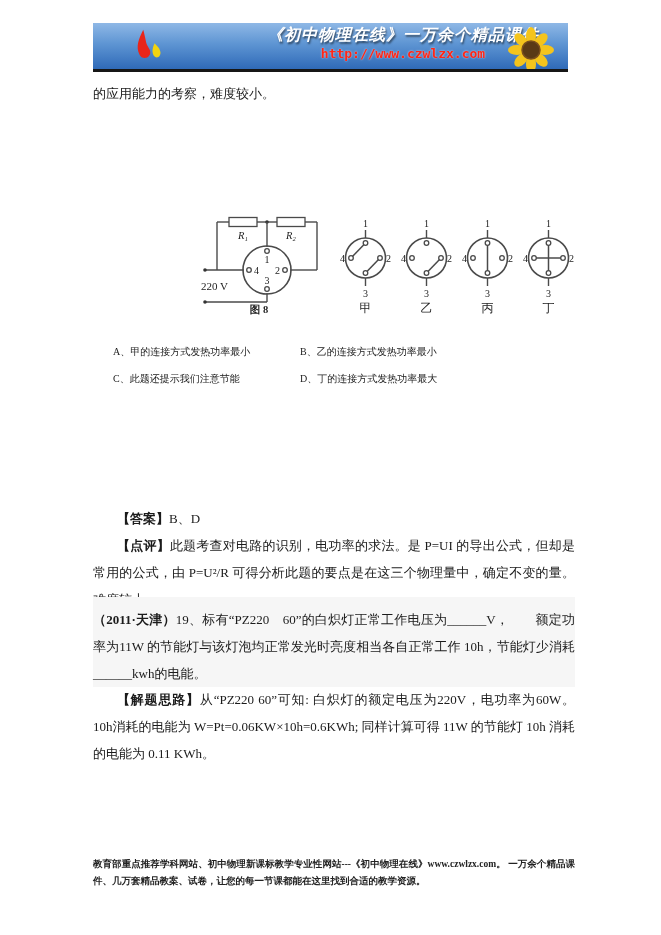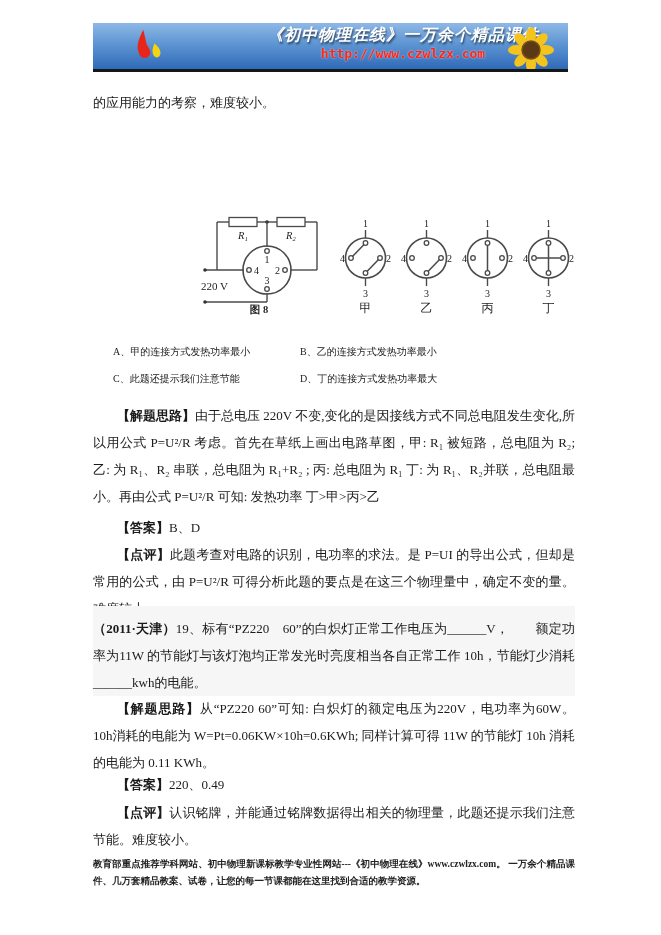--- a/index.html
+++ b/index.html
@@ -1,19 +1,19 @@
 <!DOCTYPE html>
 <html><head>
 <meta charset="utf-8">
 <style>
   html,body{margin:0;padding:0;background:#ffffff;}
   .page{position:relative;width:661px;height:935px;background:#fff;overflow:hidden;
         font-family:"Liberation Serif","DejaVu Serif",serif;color:#1b1b1b;}
   .abs{position:absolute;}
-  .para{width:482px;font-size:13px;line-height:27px;text-align:justify;margin-top:9px;}
+  .para{width:482px;font-size:13px;line-height:27px;text-align:justify;}
   .indent{text-indent:24px;}
   b{font-weight:bold;}
   
   .banner{left:93px;top:23px;width:475px;height:46px;
           background:linear-gradient(180deg,#8fb8e6 0%,#5e95d3 45%,#2f6ab8 100%);
           border-bottom:3px solid #161616;overflow:hidden;}
   .banner-title{position:absolute;left:140px;top:2px;width:340px;text-align:center;color:#fff;
           font-weight:bold;font-style:italic;font-size:16px;letter-spacing:1px;
           text-shadow:1px 2px 2px rgba(0,0,0,.55);}
   .banner-url{position:absolute;left:160px;top:23px;width:300px;text-align:center;color:#ff2617;
@@ -191,45 +191,36 @@
 
   <div class="abs options">
     <div>
       <span class="col1">A、甲的连接方式发热功率最小</span><span>B、乙的连接方式发热功率最小</span>
     </div>
     <div>
       <span class="col1">C、此题还提示我们注意节能</span><span>D、丁的连接方式发热功率最大</span>
     </div>
   </div>
 
-  <div class="abs para indent analysis14">
-    <b>【解题思路】</b><span>由于总电压 220V 不变,变化的是因接线方式不同总电阻发生变化,所以用公式 P=U²/R 考虑。首先在草纸上画出电路草图，甲: R₁ 被短路，总电阻为 R₂; 乙: 为 R₁、R₂ 串联，总电阻为 R₁+R₂ ; 丙: 总电阻为 R₁ 丁: 为 R₁、R₂并联，总电阻最小。再由公式 P=U²/R 可知: 发热功率 丁&gt;甲&gt;丙&gt;乙</span>
-  </div>
 
   <div class="abs para indent answer14">
     <b>【答案】</b><span>B、D</span>
   </div>
 
   <div class="abs para indent comment14">
     <b>【点评】</b><span>此题考查对电路的识别，电功率的求法。是 P=UI 的导出公式，但却是常用的公式，由 P=U²/R 可得分析此题的要点是在这三个物理量中，确定不变的量。难度较大。</span>
   </div>
 
   <div class="abs para shaded q19-block">
     <b>（2011·天津）</b><span>19、标有“PZ220　60”的白炽灯正常工作电压为______V，　　额定功率为11W 的节能灯与该灯泡均正常发光时亮度相当各自正常工作 10h，节能灯少消耗______kwh的电能。</span>
   </div>
 
   <div class="abs para indent analysis19">
     <b>【解题思路】</b><span>从“PZ220 60”可知: 白炽灯的额定电压为220V，电功率为60W。 10h消耗的电能为 W=Pt=0.06KW×10h=0.6KWh; 同样计算可得 11W 的节能灯 10h 消耗的电能为 0.11 KWh。</span>
   </div>
 
-  <div class="abs para indent answer19">
-    <b>【答案】</b><span>220、0.49</span>
-  </div>
-
-  <div class="abs para indent comment19">
-    <b>【点评】</b><span>认识铭牌，并能通过铭牌数据得出相关的物理量，此题还提示我们注意节能。难度较小。</span>
-  </div>
+
 
   <div class="abs footer">
     <span>教育部重点推荐学科网站、初中物理新课标教学专业性网站---《初中物理在线》www.czwlzx.com。 一万余个精品课件、几万套精品教案、试卷，让您的每一节课都能在这里找到合适的教学资源。</span>
   </div>
 
 </div>
 
 </body></html>

